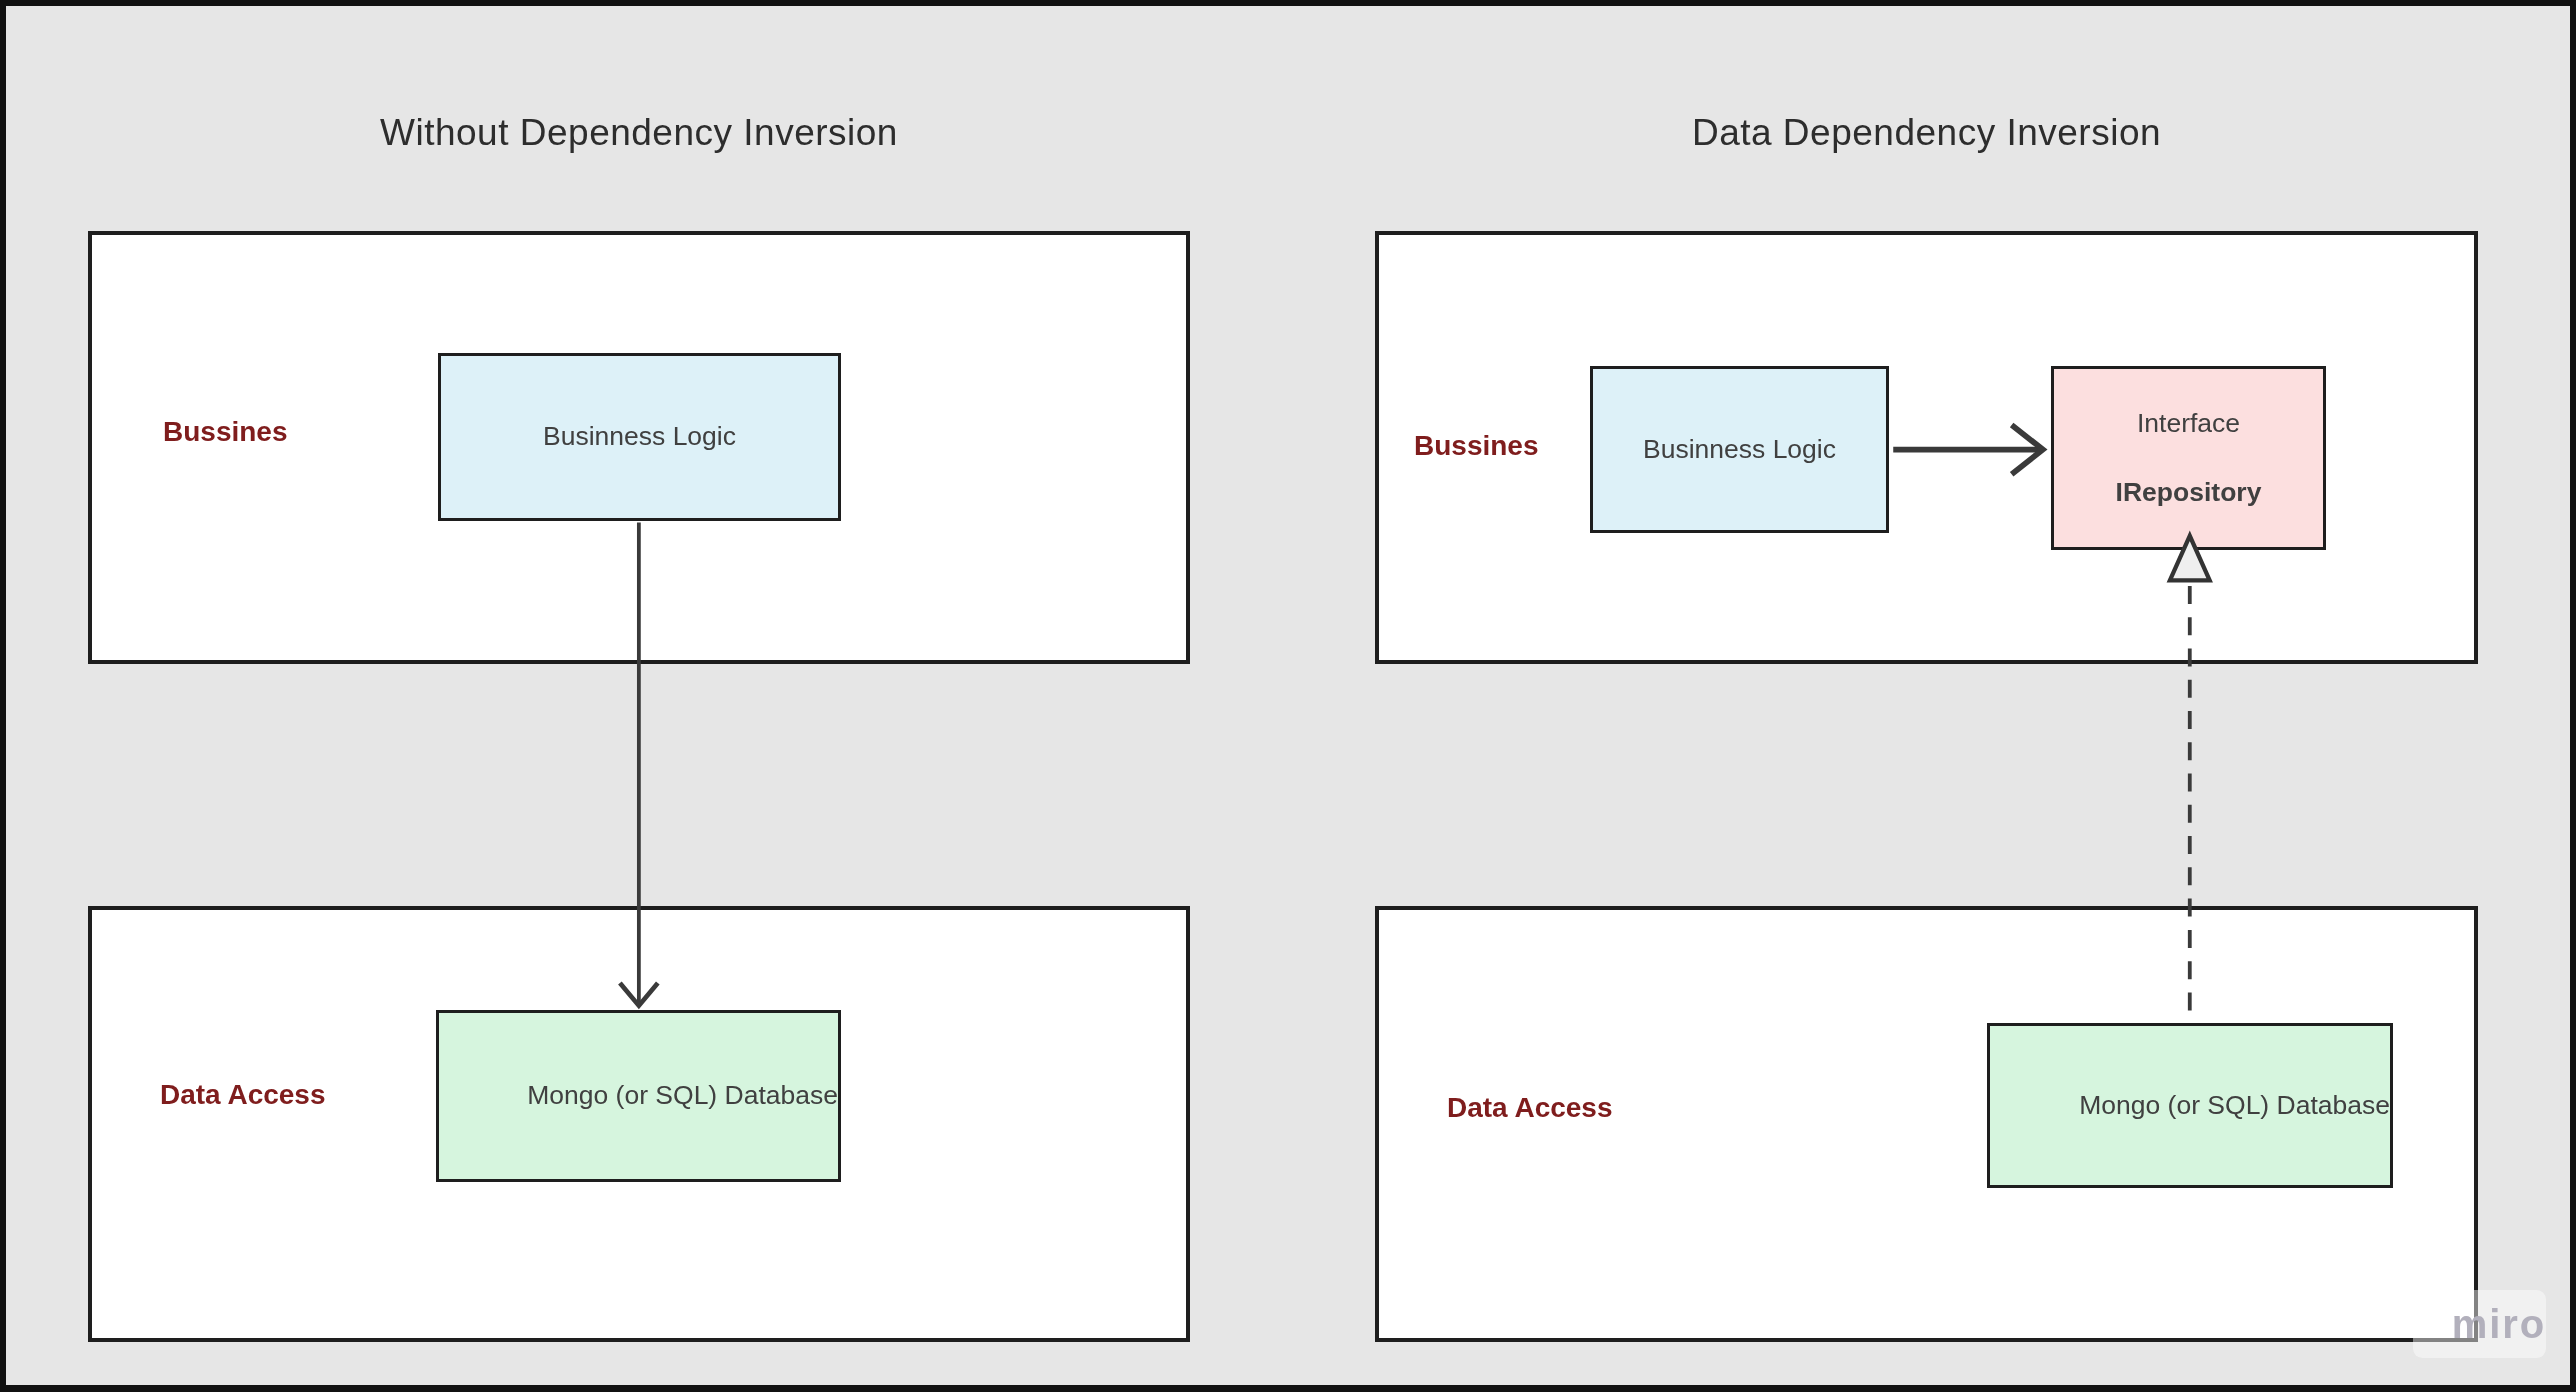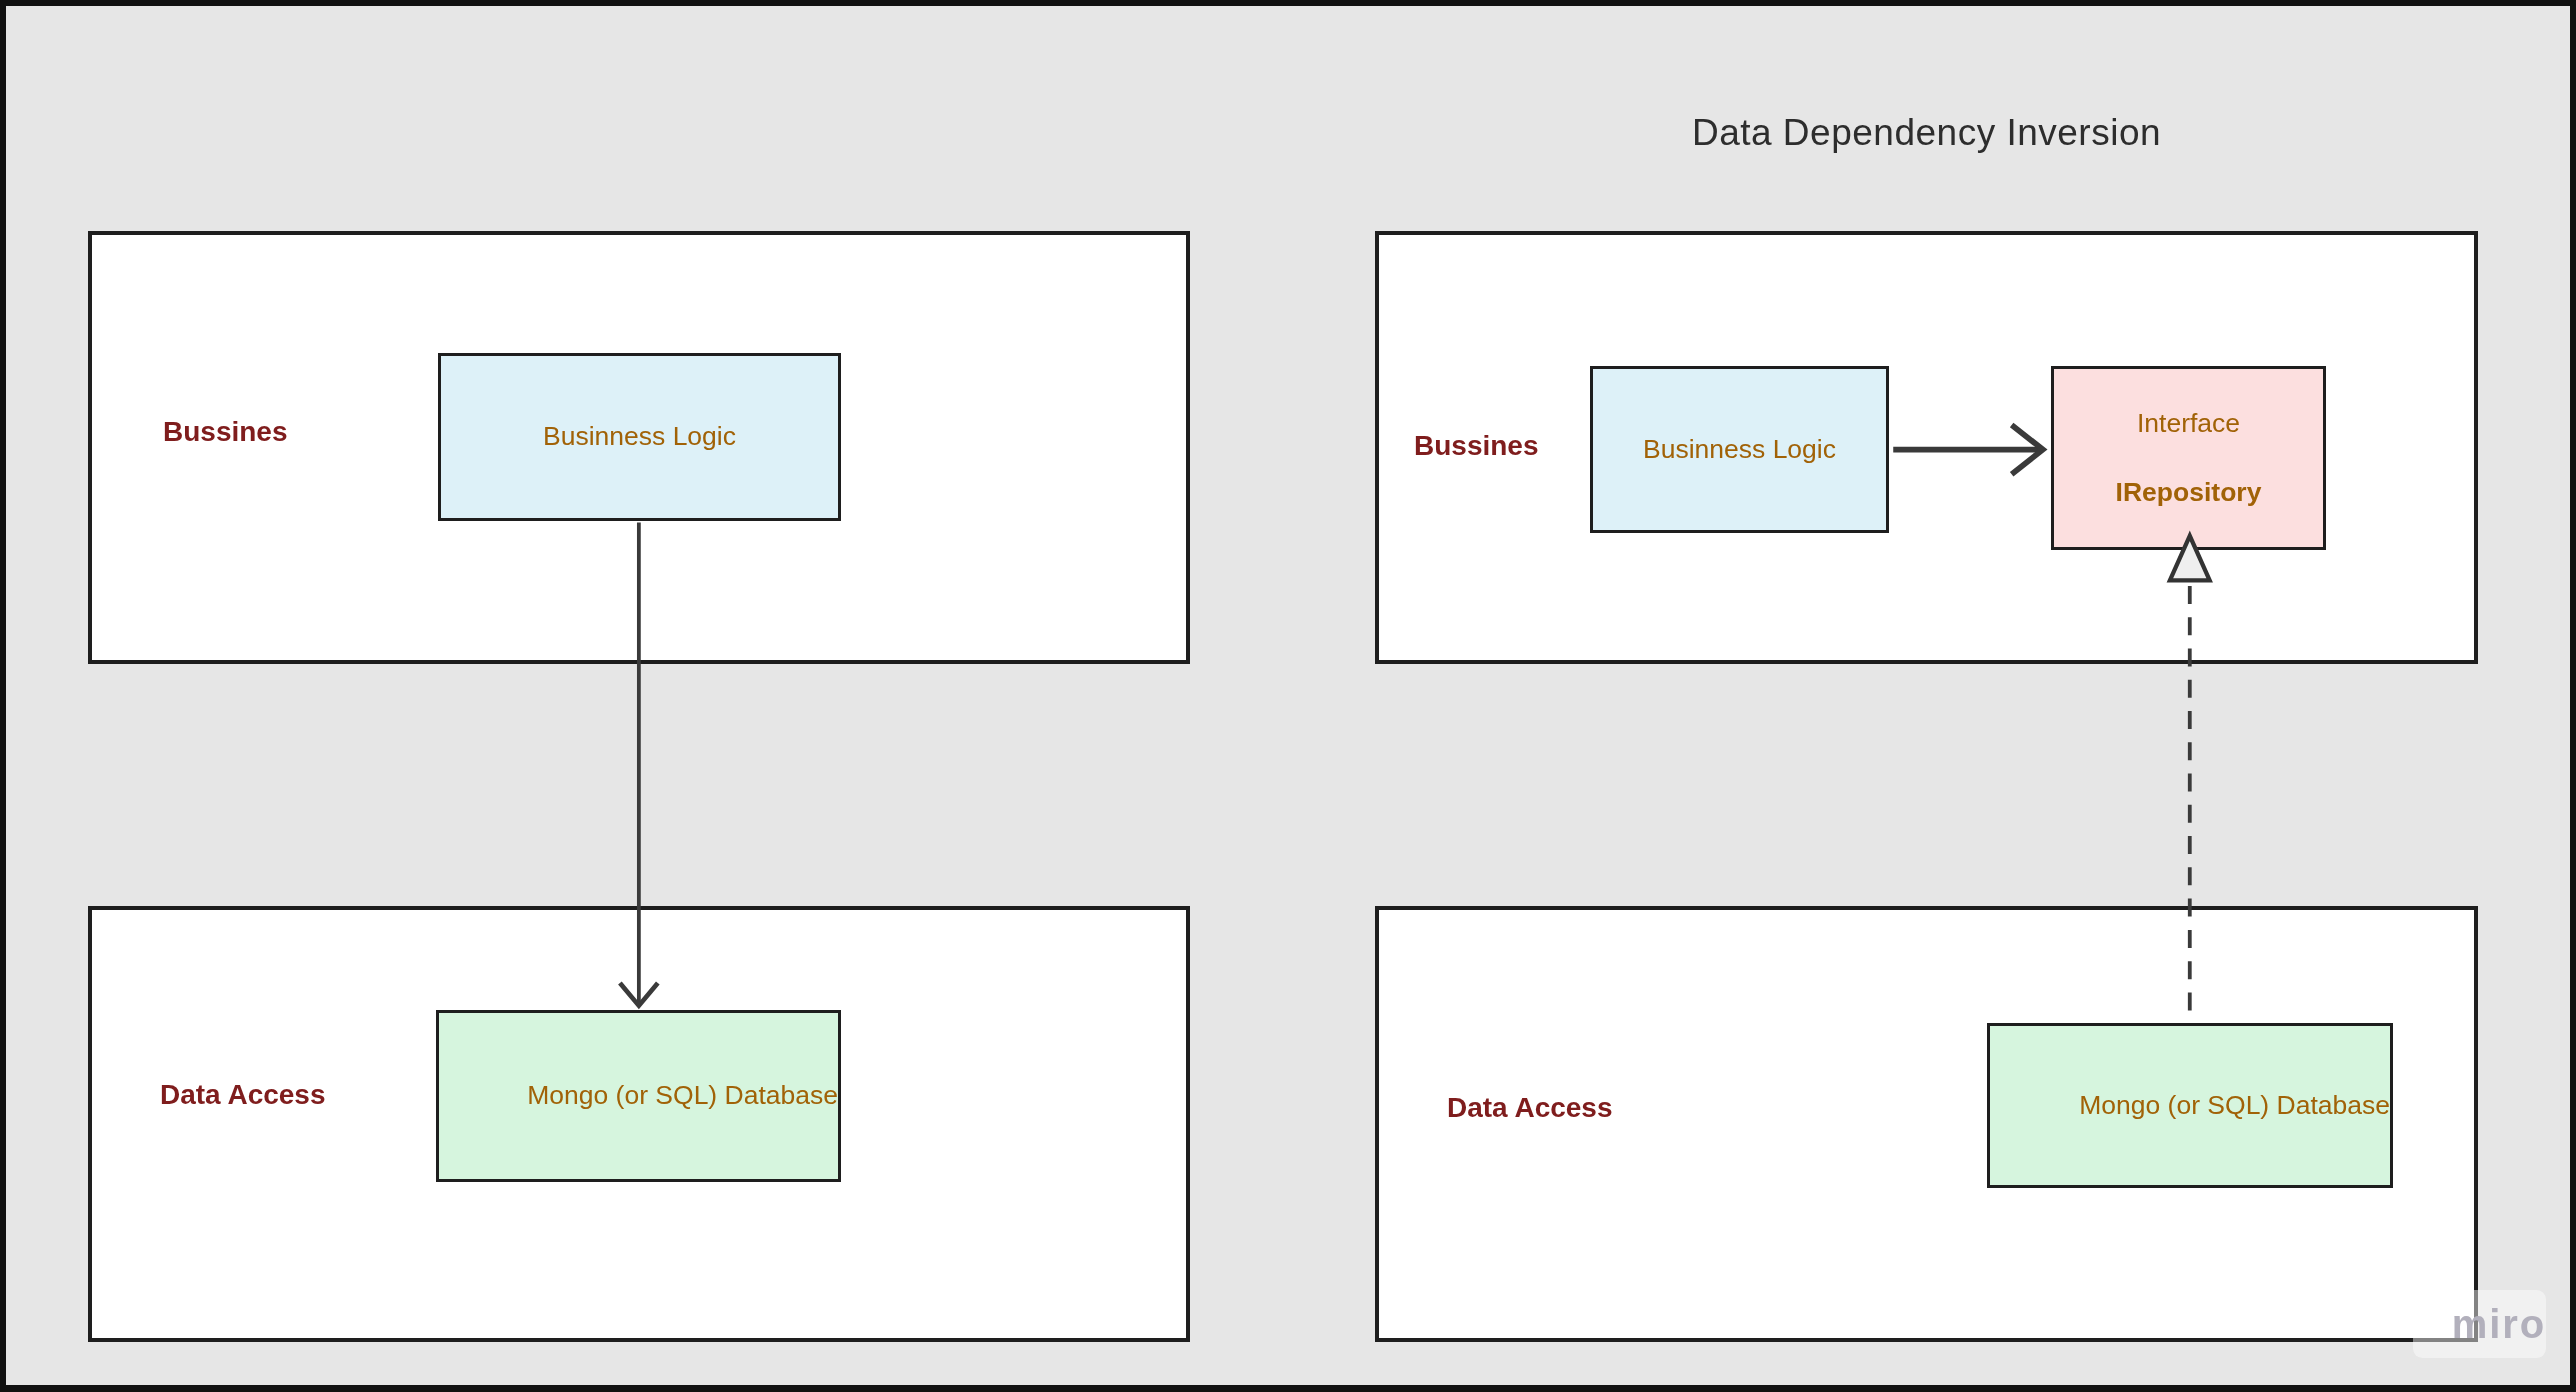--- a/index.html
+++ b/index.html
@@ -42,21 +42,21 @@
   .node {
     position: absolute;
     box-sizing: border-box;
     border: 3.8px solid var(--border, #1e1e1e);
     display: flex;
     flex-direction: column;
     align-items: center;
     justify-content: center;
     text-align: center;
     font-size: 26.5px;
-    color: #a16207;
+    color: #404040;
     line-height: 1.4;
   }
   .node-blue  { background: var(--node-blue,  #ddf1f8); }
   .node-green { background: var(--node-green, #d6f5de); align-items: flex-end; }
   .node-pink  { background: var(--node-pink,  #fcdfdf); }
   .node .bold-line { font-weight: 700; margin-top: 32px; }
   .arrow-layer {
     position: absolute;
     left: 0; top: 0;
     width: 2576px;
@@ -78,20 +78,21 @@
     font-weight: 600;
     letter-spacing: 1.9px;
     color: var(--watermark-text, #b2b0bc);
   }
 </style>
 </head>
 <body>
 
 <div class="canvas">
 
+  <div class="panel-title" style="left:82px; top:106px; width:1102px;">Without Dependency Inversion</div>
   <div class="panel-title" style="left:1369px; top:106px; width:1103px;">Data Dependency Inversion</div>
 
   <div class="layer-box" style="left:82px; top:225px; width:1102px; height:433px;"></div>
   <div class="layer-label" style="left:157px; top:410px;">Bussines</div>
   <div class="node node-blue" style="left:432px; top:347px; width:403px; height:168px;">
     <span>Businness Logic</span>
   </div>
 
   <div class="layer-box" style="left:82px; top:900px; width:1102px; height:436px;"></div>
   <div class="layer-label" style="left:154px; top:1073px;">Data Access</div>

